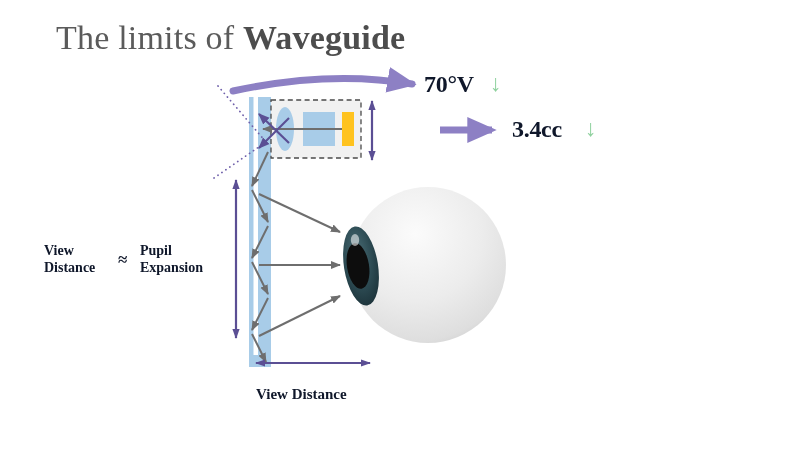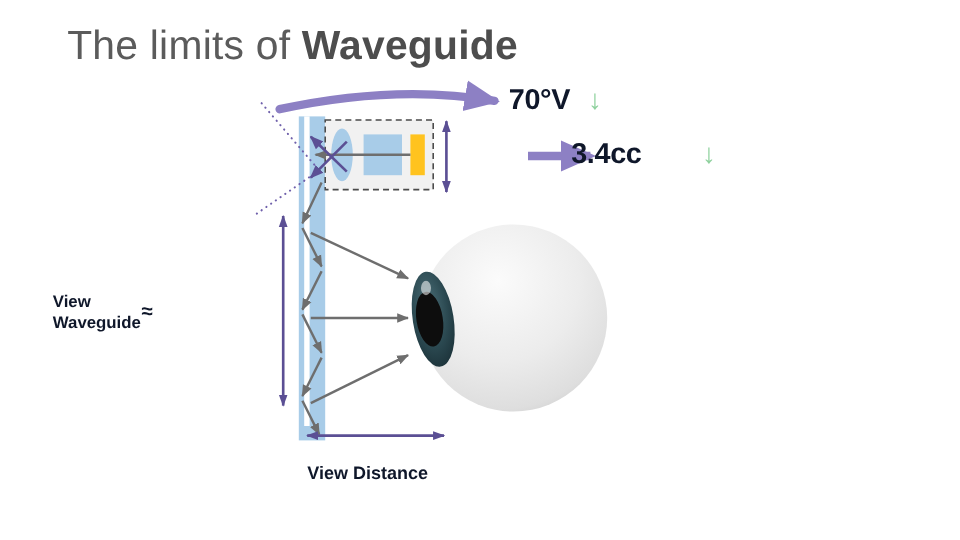--- a/index.html
+++ b/index.html
@@ -6,21 +6,21 @@
     margin: 0;
     padding: 0;
     background: #ffffff;
   }
   #page {
     position: relative;
     width: 768px;
     height: 450px;
     background: #ffffff;
     overflow: hidden;
-    font-family: Liberation Sans, sans-serif;
+    font-family: Liberation Serif, serif;
   }
 
   
   #title {
     position: absolute;
     left: 56px;
     top: 18px;
     font-size: 34px;
     line-height: 40px;
     color: #5b5b5b;
@@ -42,21 +42,21 @@
     white-space: pre-line;
   }
 
   #lbl-70v {
     left: 424px;
     top: 70px;
     font-size: 24px;
     letter-spacing: -0.3px;
   }
   #lbl-34cc {
-    left: 476px;
+    left: 512px;
     top: 115px;
     font-size: 24px;
     letter-spacing: -0.3px;
   }
   #lbl-engine-volume {
     left: 386px;
     top: 113px;
     font-size: 14px;
     text-align: left;
   }
@@ -202,18 +202,20 @@
     <line x1="256" y1="363" x2="370" y2="363" stroke="#5b4f94" stroke-width="2.2" marker-start="url(#mk-dim)" marker-end="url(#mk-dim)"></line>
   </svg>
 
   <div class="plabel" id="lbl-70v">70°V</div>
   <div class="garrow" id="garrow-70v">↓</div>
 
   <div class="plabel" id="lbl-34cc">3.4cc</div>
   <div class="garrow" id="garrow-34cc">↓</div>
 
   <div class="plabel" id="lbl-view-aperture">View
-Waveguide</div>
+Distance</div>
   <div class="plabel" id="lbl-approx">≈</div>
+  <div class="plabel" id="lbl-pupil-expansion">Pupil
+Expansion</div>
 
   <div class="plabel" id="lbl-view-distance">View Distance</div>
 
 </div>
 
 </body></html>

